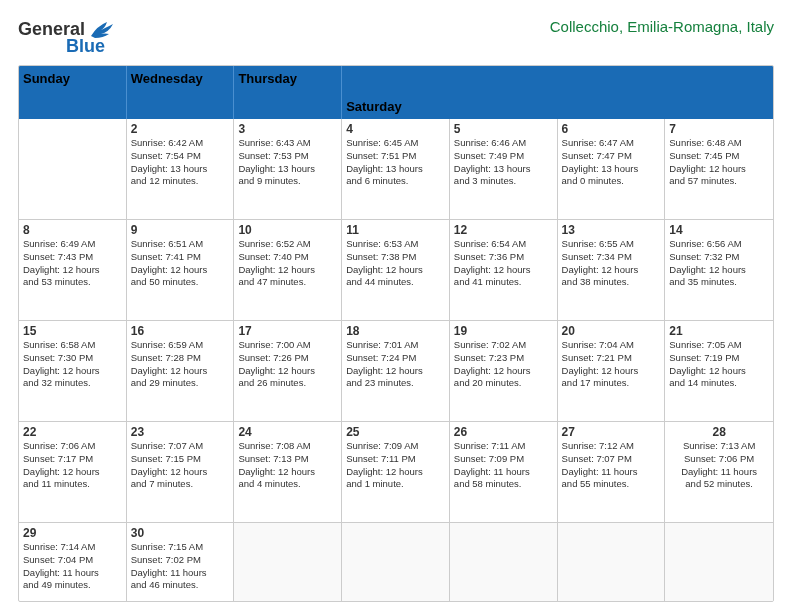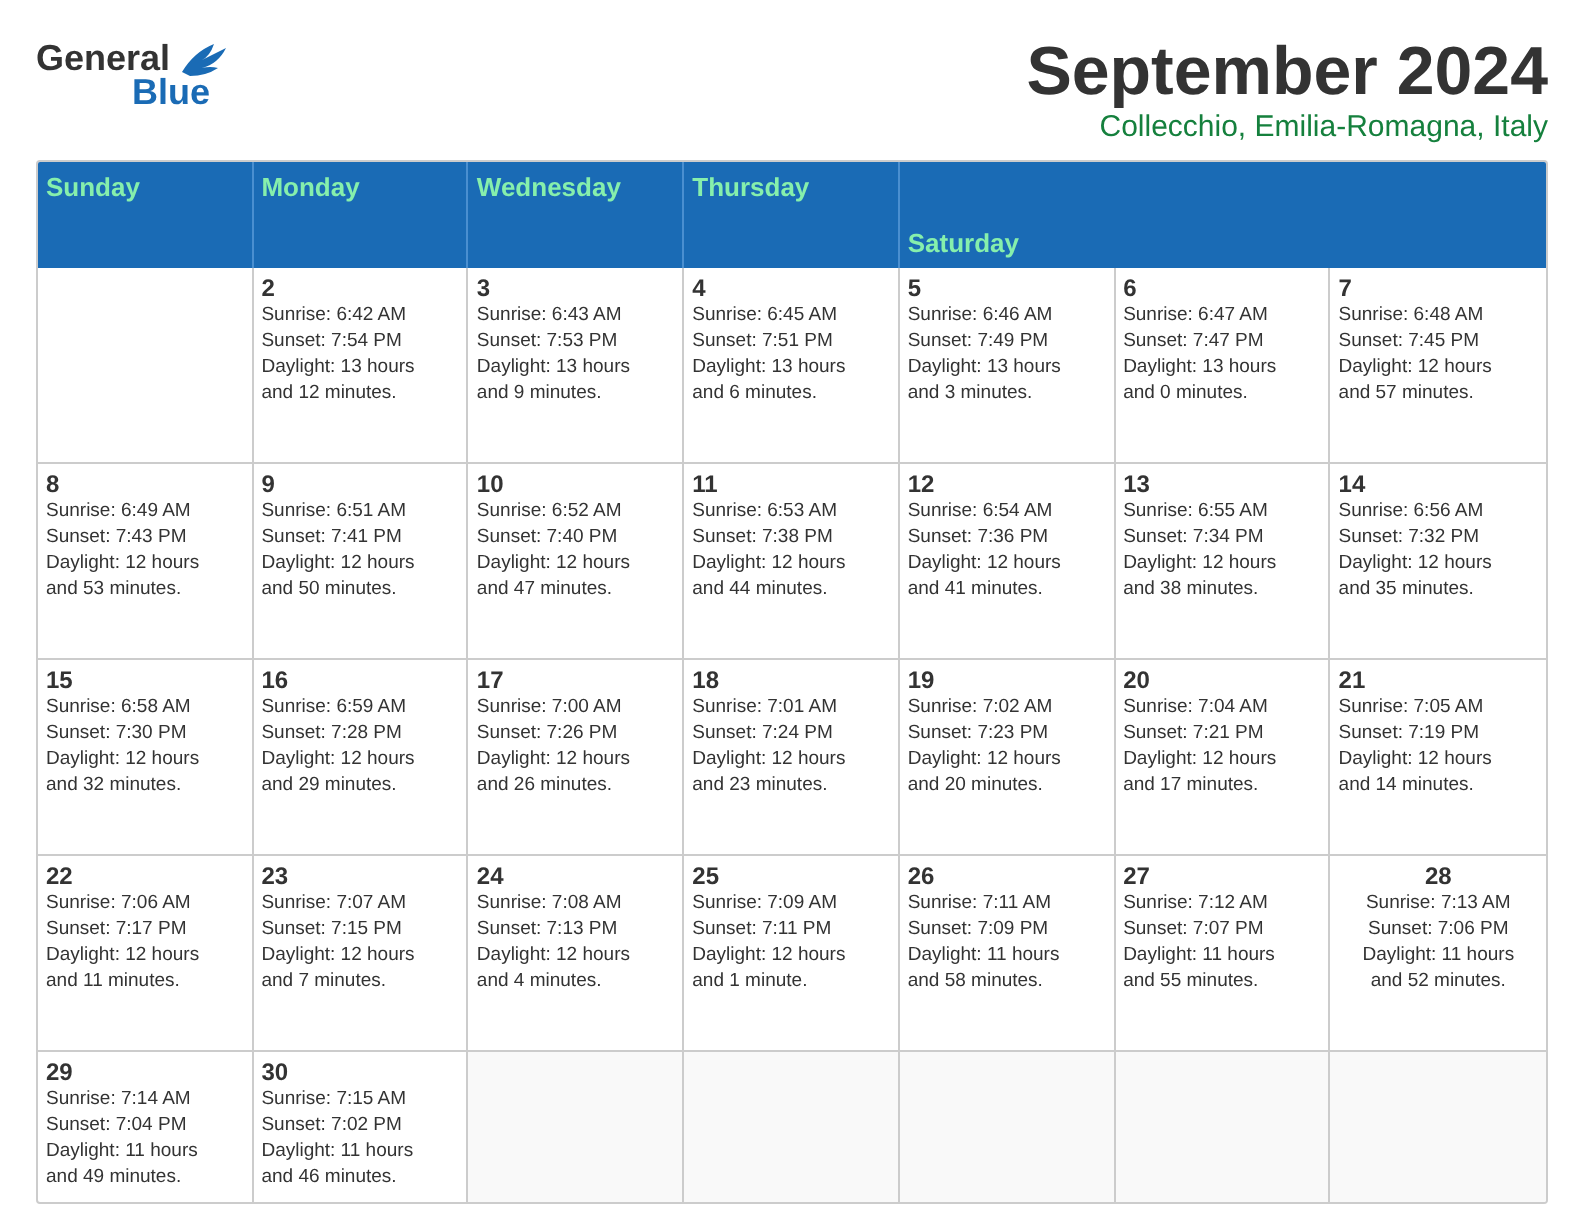--- a/index.html
+++ b/index.html
@@ -46,21 +46,21 @@
       border: 1px solid #ccc;
       border-radius: 2px;
       overflow: hidden;
     }
     .cal-header {
       display: grid;
       grid-template-columns: repeat(7, 1fr);
       background: #1a6bb5;
     }
     .cal-header-cell {
-      color: #86efac;
+      color: #000000;
       font-size: 13px;
       font-weight: bold;
       padding: 5px 4px;
       text-align: left;
       border-right: 1px solid #4a8fd0;
     }
     .cal-header-cell:last-child { border-right: none; margin-top: 28px; }
     .cal-body {
       display: grid;
       grid-template-columns: repeat(7, 1fr);
@@ -97,29 +97,27 @@
     <div class="logo">
       <div style="display:flex;align-items:center;gap:2px;">
         <span style="font-size:18px;font-weight:bold;color:#333;">General</span>
         <svg width="28" height="22" viewBox="0 0 28 22">
           <path d="M4 18 Q10 8 20 4 Q18 10 14 12 Q18 10 26 6 Q22 14 14 16 Q18 15 22 16 Q16 20 8 20 Z" fill="#1a6bb5"></path>
         </svg>
       </div>
       <span style="font-size:18px;font-weight:bold;color:#1a6bb5;margin-top:-4px;margin-left:48px;">Blue</span>
     </div>
     <div class="title-section">
-      <div class="month-title">September 2024</div>
       <div class="location">Collecchio, Emilia-Romagna, Italy</div>
     </div>
   </div>
 
   <div class="calendar">
     <div class="cal-header">
       <div class="cal-header-cell">Sunday</div>
-      <div class="cal-header-cell">Monday</div>
       <div class="cal-header-cell">Wednesday</div>
       <div class="cal-header-cell">Thursday</div>
       <div class="cal-header-cell">Saturday</div>
     </div>
     <div class="cal-body" id="cal-body" style="display: grid; grid-template-columns: repeat(7, 1fr); grid-template-rows: repeat(5, 1fr); height: calc(100% - 30px);">
     <div class="cal-cell"></div>
         <div class="cal-cell">
           <span class="day-num">2</span>
           <span class="cell-line">Sunrise: 6:42 AM</span>
           <span class="cell-line">Sunset: 7:54 PM</span>

